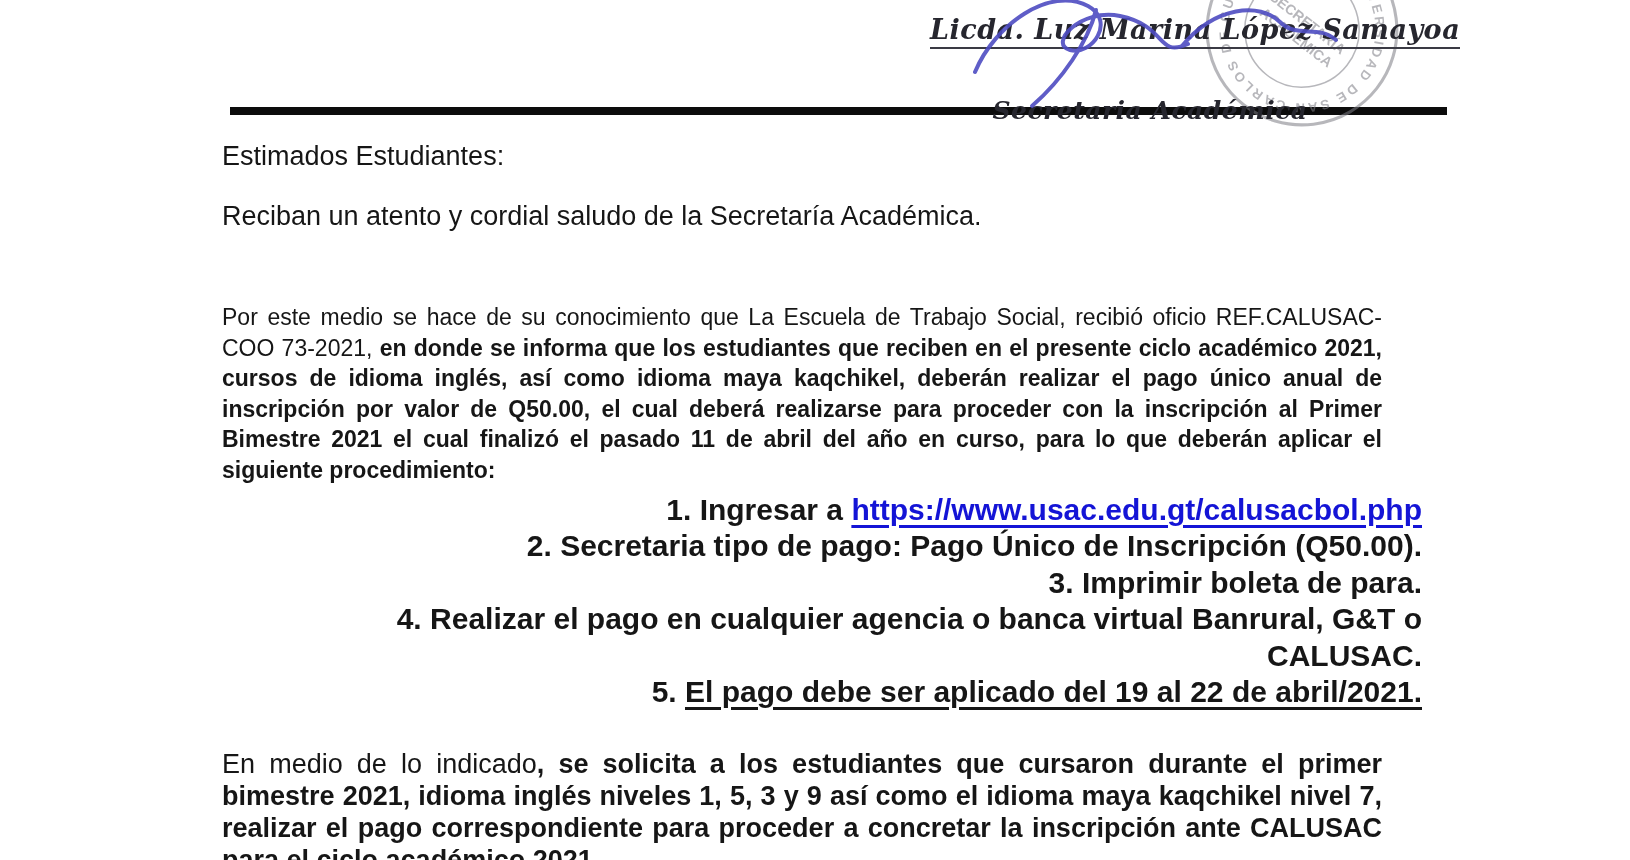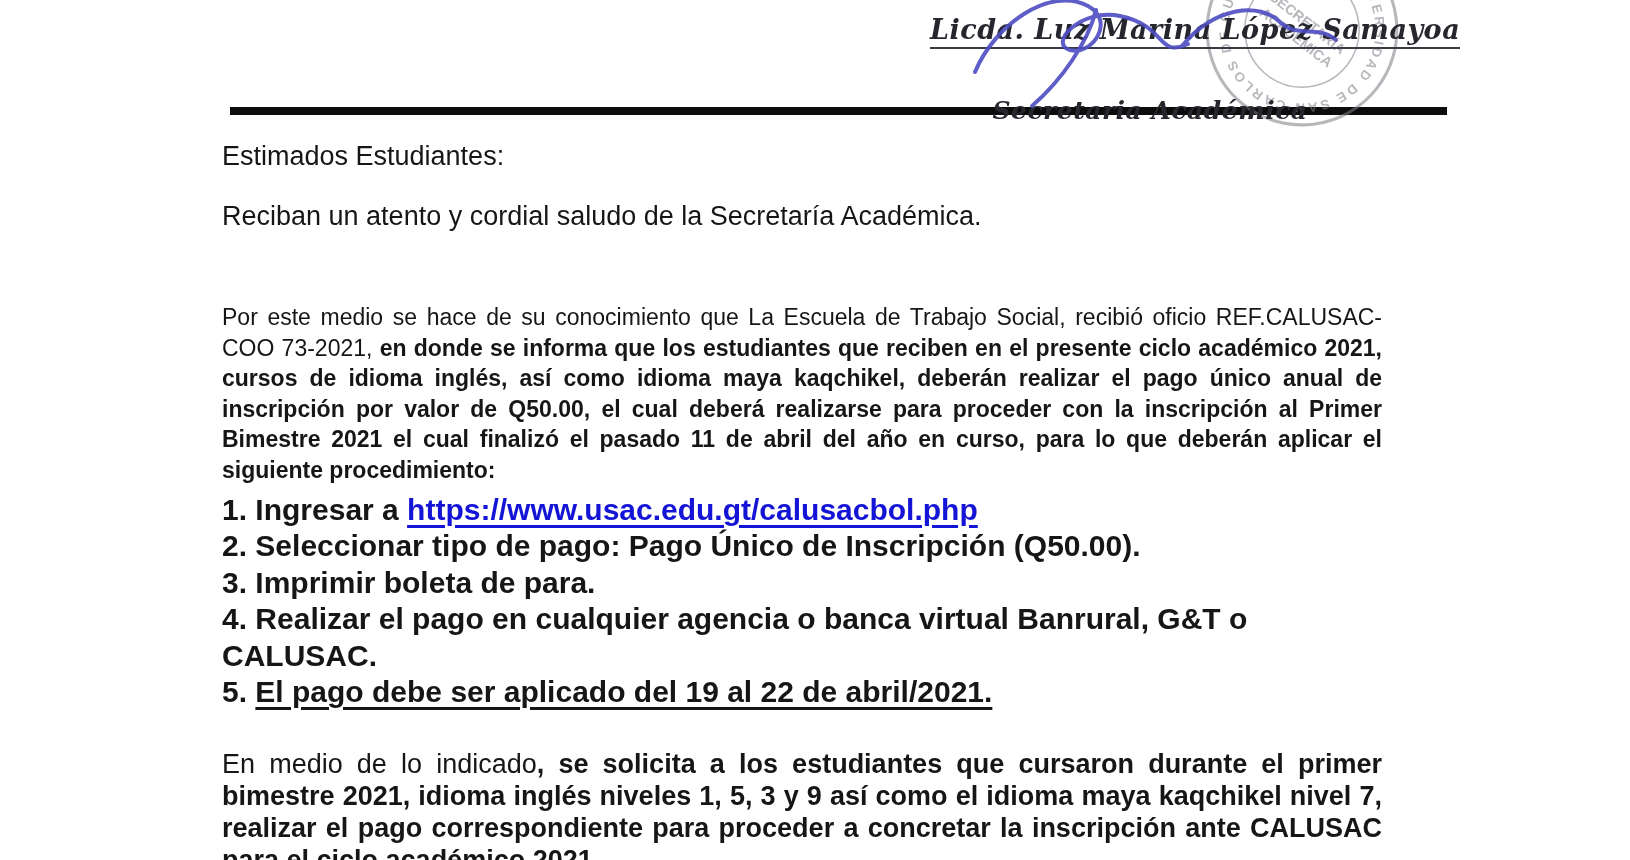--- a/index.html
+++ b/index.html
@@ -29,21 +29,21 @@
   
   .rule{position:absolute;left:230px;top:107px;width:1217px;height:8px;background:#0c0c0c;}
   
   .line{position:absolute;left:222px;width:1160px;font-size:27px;line-height:31px;}
   .salutation{top:141px;}
   .greeting{top:201px;}
   .para1{position:absolute;left:222px;top:278px;width:1160px;font-size:23px;line-height:30.6px;text-align:justify;margin-top:24px;}
   .para2{position:absolute;left:222px;top:748px;width:1160px;font-size:27px;line-height:32px;text-align:justify;}
   b,.bold{font-weight:bold;}
   
-  .steps{position:absolute;left:222px;top:492px;width:1200px;font-size:30px;font-weight:bold;line-height:36.4px;}
+  .steps{position:absolute;left:222px;top:492px;width:1200px;font-size:30px;font-weight:bold;line-height:36.4px;text-align:right;}
   .step{white-space:normal;}
   .link{
     color:#1414d6;
     text-decoration:underline;
     text-decoration-thickness:3px;
     text-underline-offset:5px;
     cursor:pointer;
   }
   .u-date{
     text-decoration:underline;
@@ -87,21 +87,21 @@
 
   <div class="rule"></div>
 
   <div class="line salutation">Estimados Estudiantes:</div>
   <div class="line greeting">Reciban un atento y cordial saludo de la Secretaría Académica.</div>
 
   <div class="para1"><span>Por este medio se hace de su conocimiento que La Escuela de Trabajo Social, recibió oficio REF.CALUSAC-COO 73-2021, </span><b>en donde se informa que los estudiantes que reciben en el presente ciclo académico 2021, cursos de idioma inglés, así como idioma maya kaqchikel, deberán realizar el pago único anual de inscripción por valor de Q50.00, el cual deberá realizarse para proceder con la inscripción al Primer Bimestre 2021 el cual finalizó el pasado 11 de abril del año en curso, para lo que deberán aplicar el siguiente procedimiento:</b></div>
 
   <div class="steps">
     <div class="step"><span>1. </span><span>Ingresar a </span><span class="link">https://www.usac.edu.gt/calusacbol.php</span></div>
-    <div class="step"><span>2. </span><span>Seleccionar tipo de pago: Pago Único de Inscripción (Q50.00).</span></div>
+    <div class="step"><span>2. </span><span>Secretaria tipo de pago: Pago Único de Inscripción (Q50.00).</span></div>
     <div class="step"><span>3. </span><span>Imprimir boleta de para.</span></div>
     <div class="step"><span>4. </span><span>Realizar el pago en cualquier agencia o banca virtual Banrural, G&amp;T o</span><br><span>CALUSAC.</span></div>
     <div class="step"><span>5. </span><span class="u-date">El pago debe ser aplicado del 19 al 22 de abril/2021.</span></div>
   </div>
 
   <div class="para2"><span>En medio de lo indicado</span><b>, se solicita a los estudiantes que cursaron durante el primer bimestre 2021, idioma inglés niveles 1, 5, 3 y 9 así como el idioma maya kaqchikel nivel 7, realizar el pago correspondiente para proceder a concretar la inscripción ante CALUSAC para el ciclo académico 2021.</b></div>
 
 </div>
 
 </body></html>

